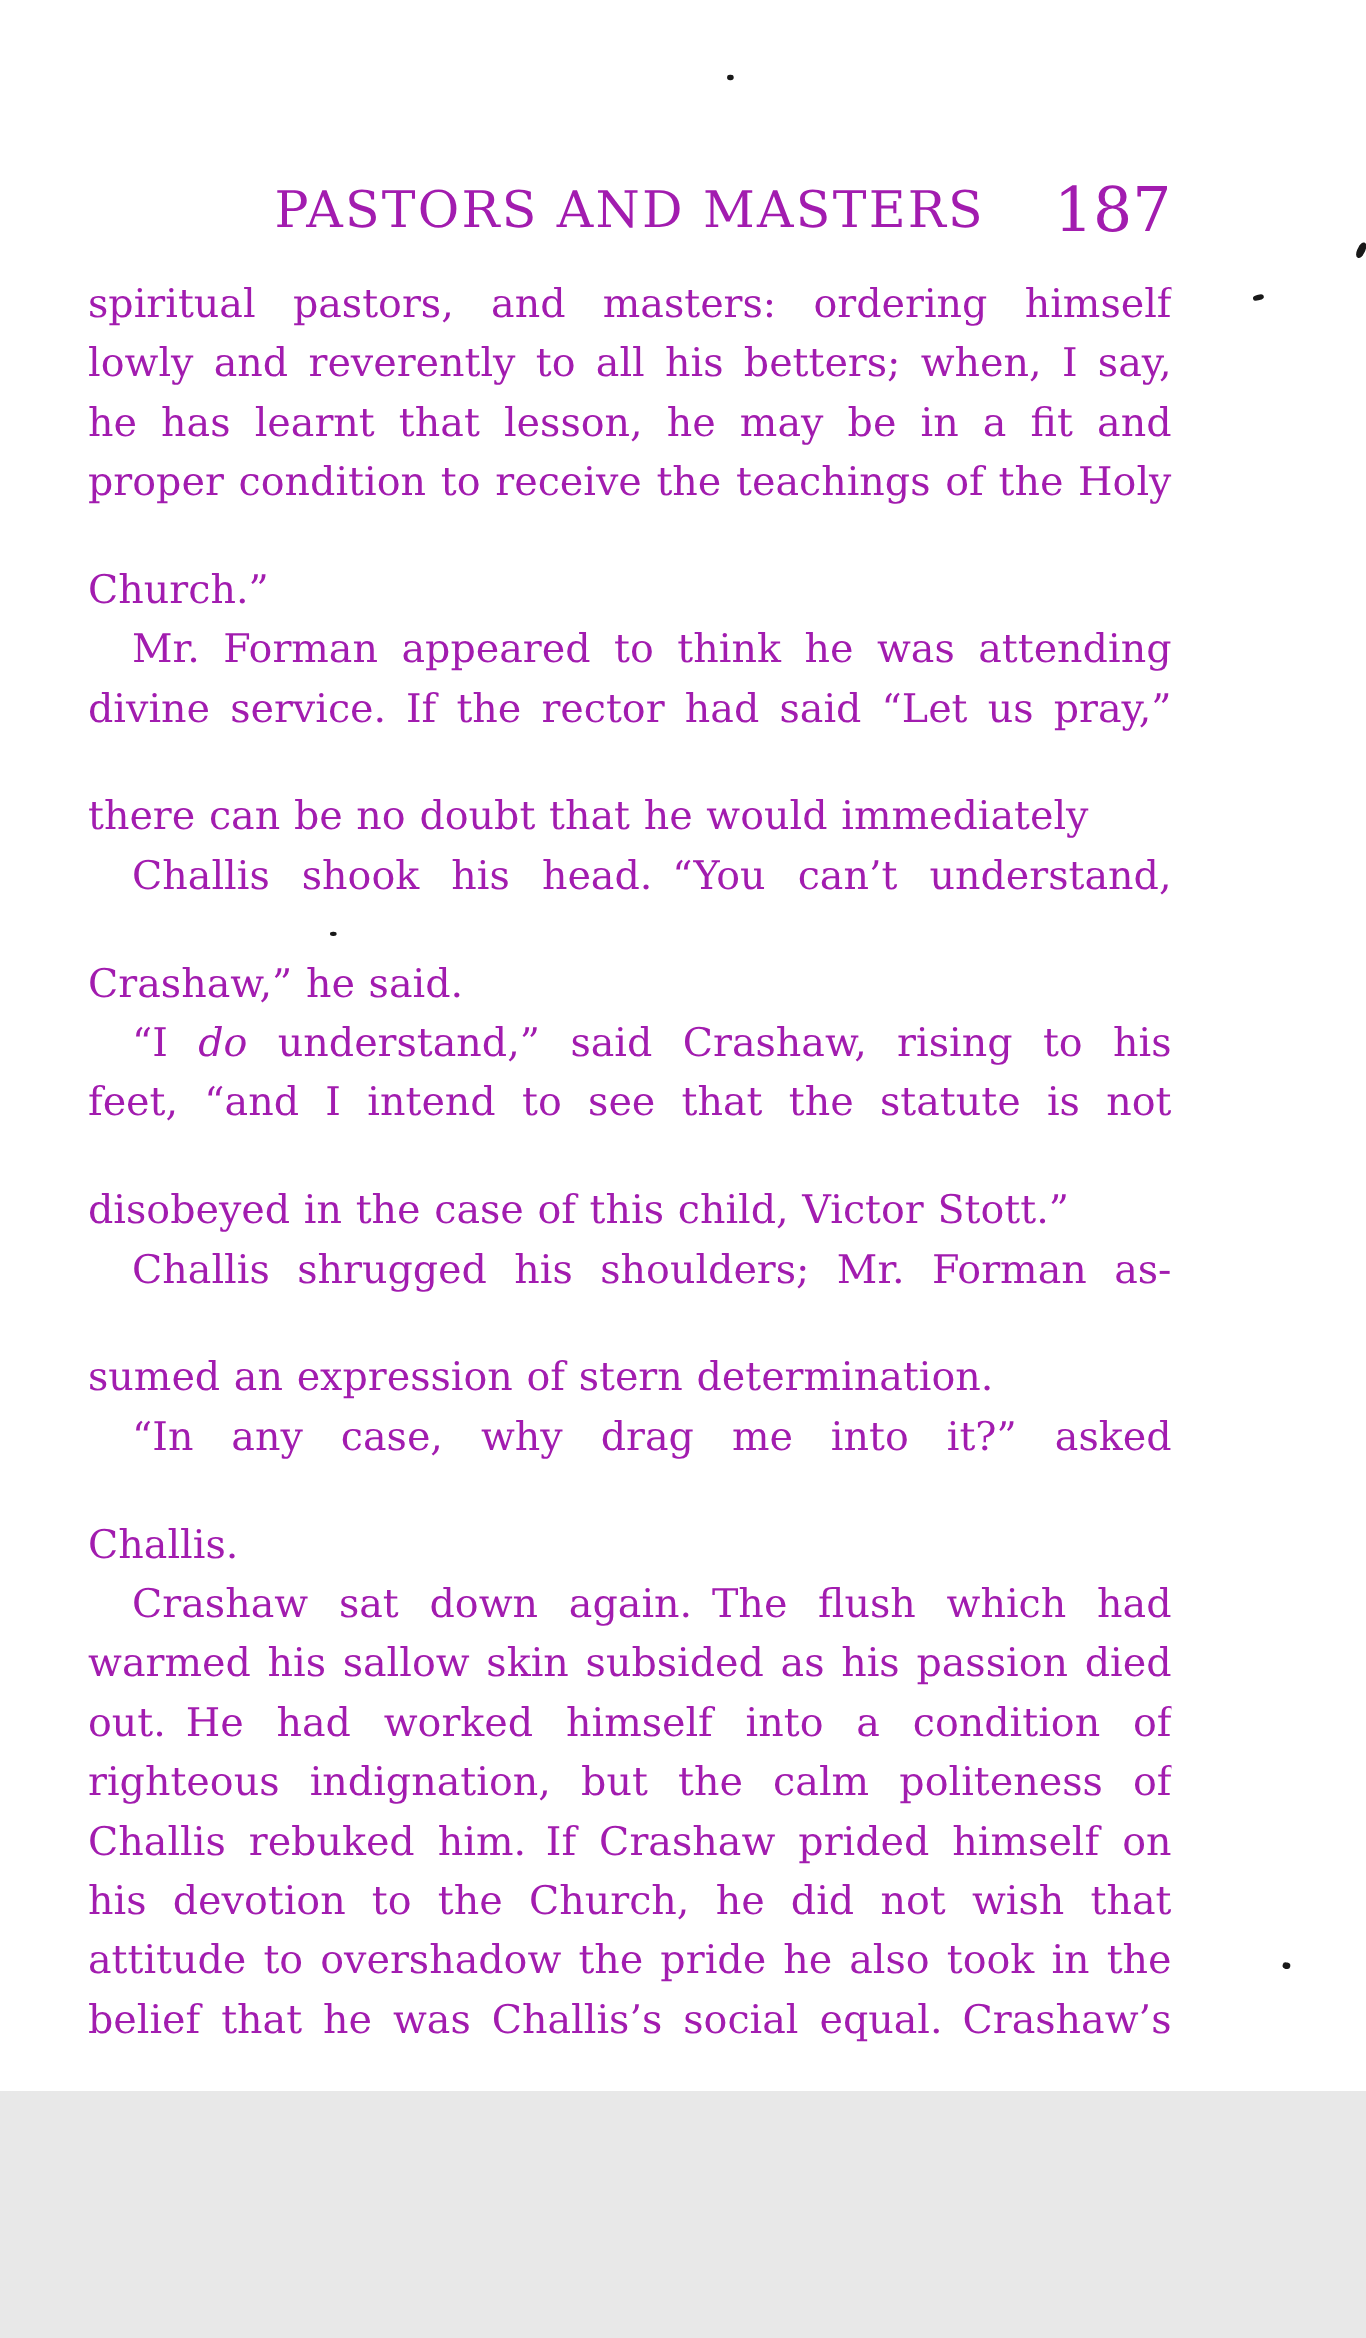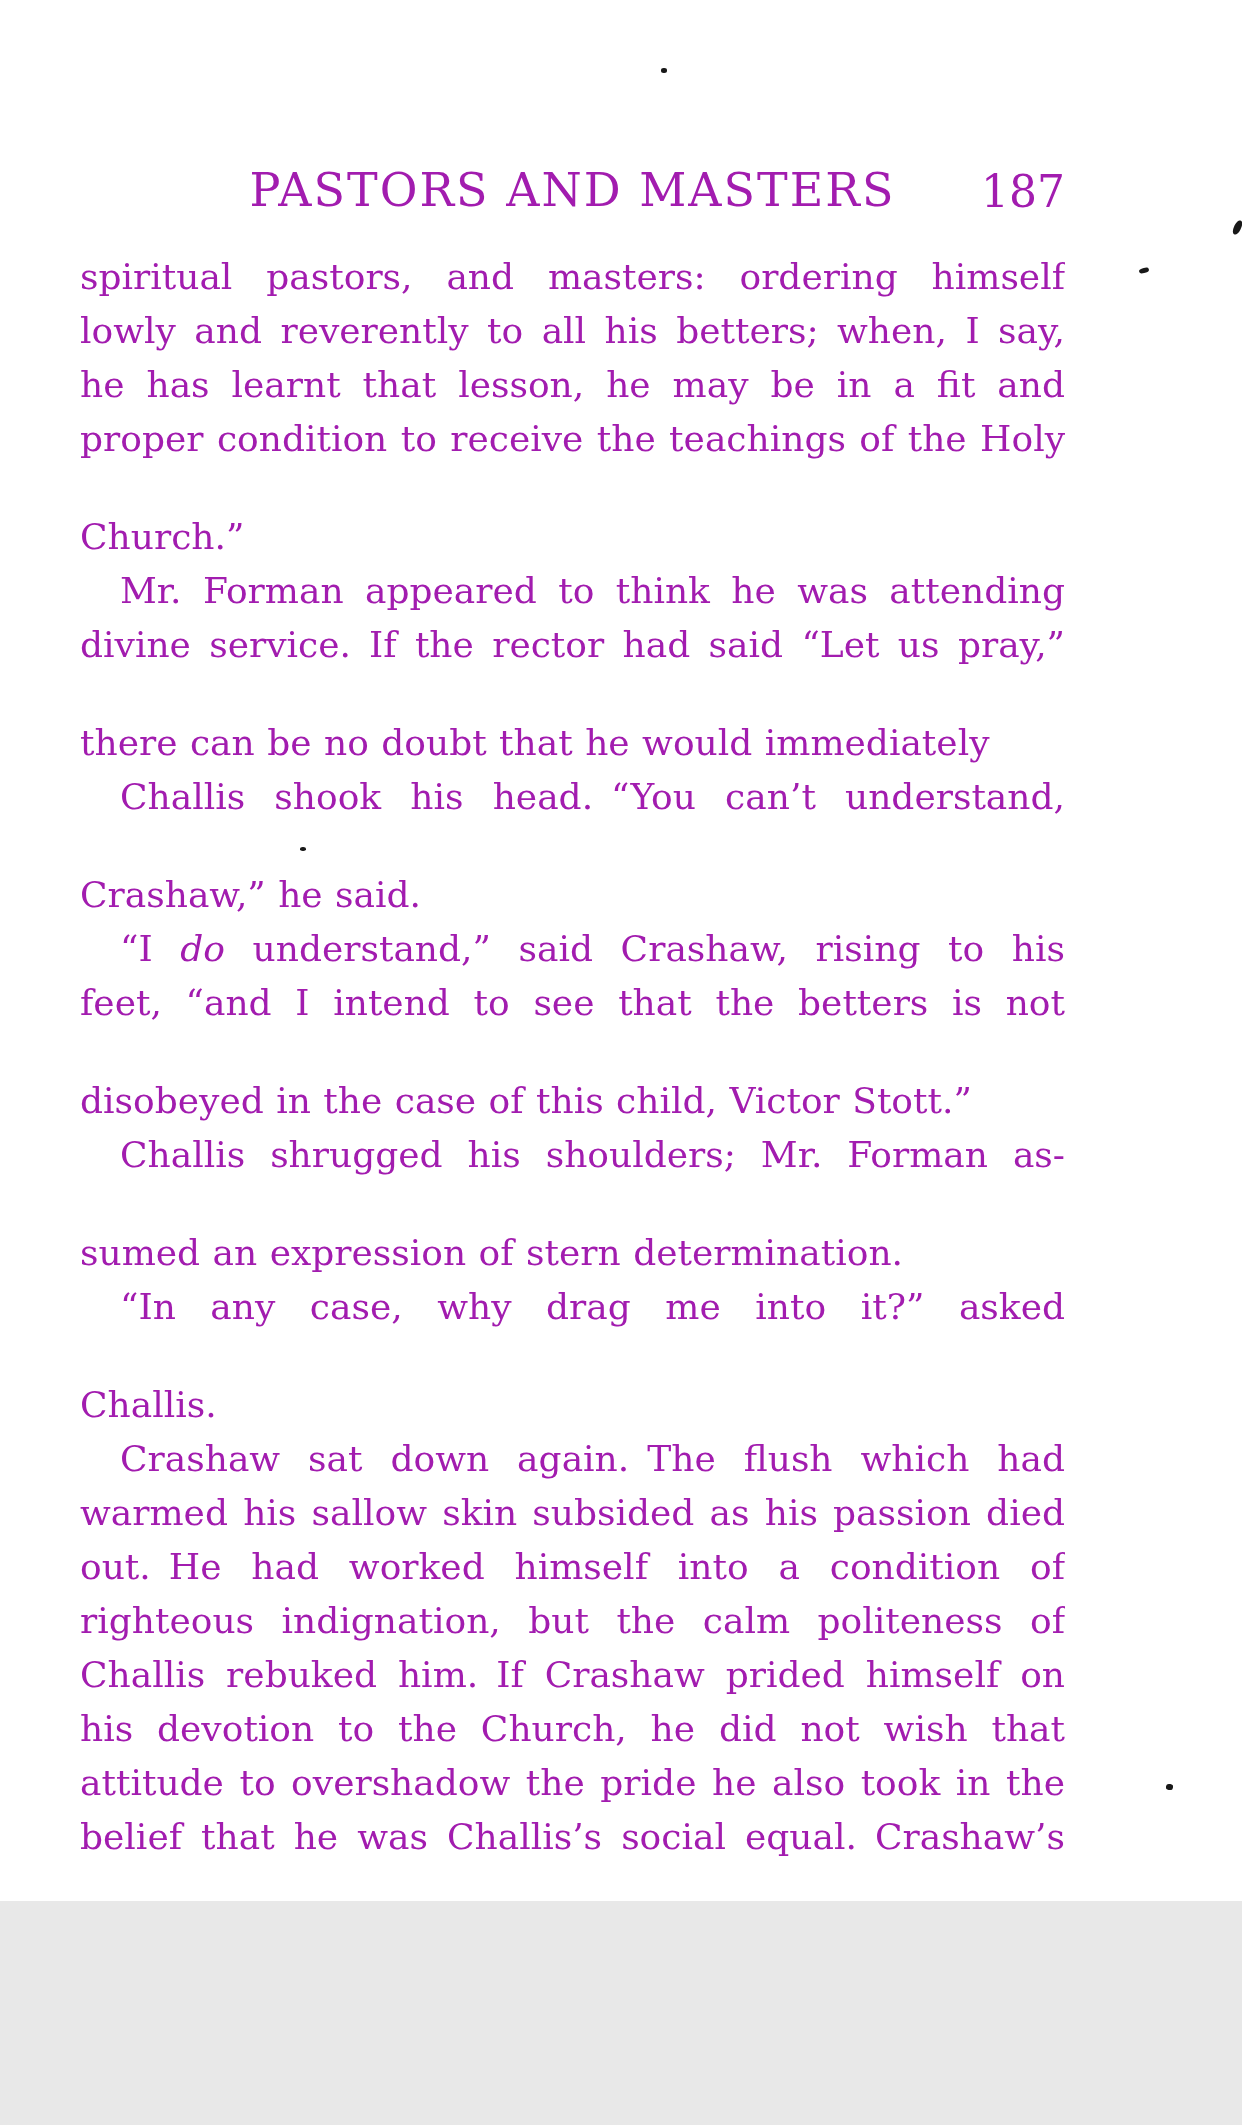--- a/index.html
+++ b/index.html
@@ -21,21 +21,21 @@
     left:0;right:0;
     text-align:center;
     font-size:46px;
     letter-spacing:2px;
     line-height:48px;
     white-space:nowrap;
   }
   #page-number{
     position:absolute;
     right:0;top:2px;
-    font-size:44px;
+    font-size:56px;
     line-height:48px;
   }
   #text-column{
     position:absolute;
     left:80px;top:250px;
     width:985px;
   }
   .para{margin:0;padding:0;}
   .line{
     font-size:36px;
@@ -79,21 +79,21 @@
         <div class="line indent">Mr. Forman appeared to think he was attending</div>
         <div class="line">divine service. If the rector had said “Let us pray,”</div>
         <div class="line">there can be no doubt that he would immediately</div>
       </div>
       <div class="para">
         <div class="line indent">Challis shook his head. “You can’t understand,</div>
         <div class="line">Crashaw,” he said.</div>
       </div>
       <div class="para">
         <div class="line indent">“I <i>do</i> understand,” said Crashaw, rising to his</div>
-        <div class="line">feet, “and I intend to see that the betters is not</div>
+        <div class="line">feet, “and I intend to see that the statute is not</div>
         <div class="line">disobeyed in the case of this child, Victor Stott.”</div>
       </div>
       <div class="para">
         <div class="line indent">Challis shrugged his shoulders; Mr. Forman as-</div>
         <div class="line">sumed an expression of stern determination.</div>
       </div>
       <div class="para">
         <div class="line indent">“In any case, why drag me into it?” asked</div>
         <div class="line">Challis.</div>
       </div>

